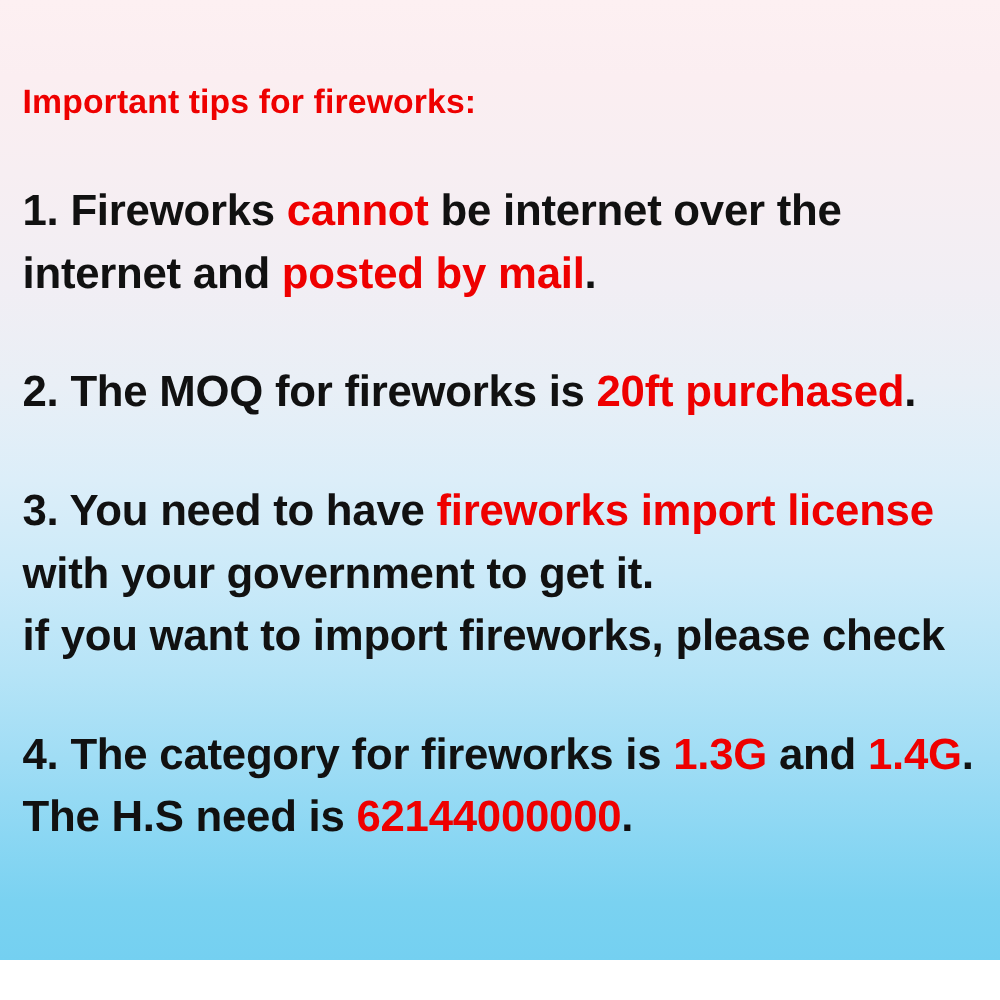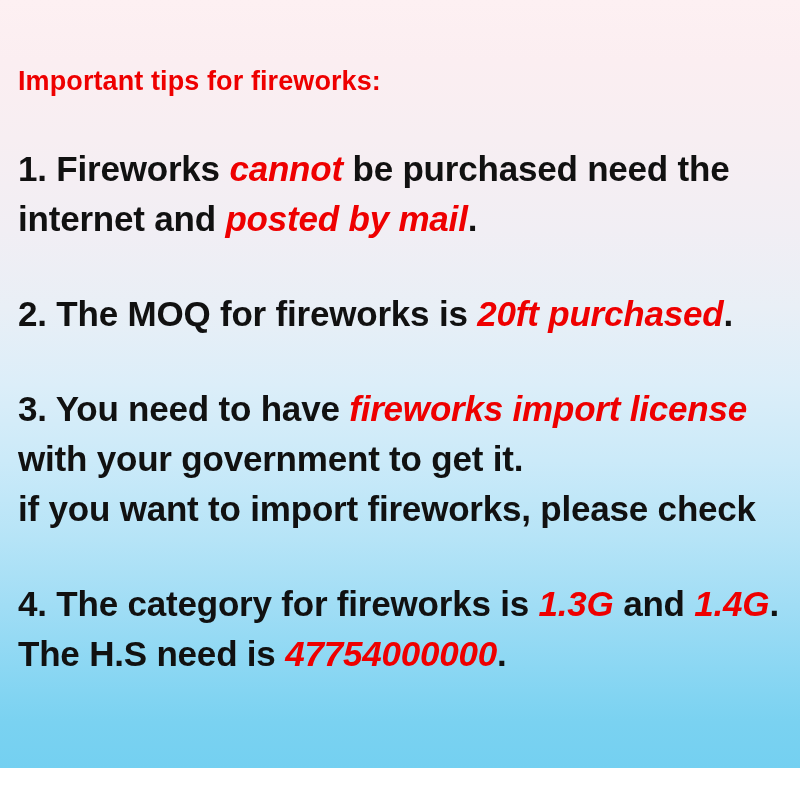--- a/index.html
+++ b/index.html
@@ -62,48 +62,47 @@
     letter-spacing: -0.2px;
     margin: 0 0 45px 0;
     white-space: nowrap;
   }
   .tip:last-child {
     margin-bottom: 0;
   }
 
   .tip .hl {
     color: #ee0000;
-    font-style: italic;
   }
 
   .line {
     display: block;
   }
 </style>
 </head>
 <body>
 
 <div id="poster">
   <div id="content">
 
     <h1 class="title">Important tips for fireworks:</h1>
 
     <div id="tips-container">
         <p class="tip">
-          <span class="line"><span>1. Fireworks </span><span class="hl">cannot</span><span> be purchased need the</span></span>
+          <span class="line"><span>1. Fireworks </span><span class="hl">cannot</span><span> be internet over the</span></span>
           <span class="line"><span>internet and </span><span class="hl">posted by mail</span><span>.</span></span>
         </p>
         <p class="tip">
           <span class="line"><span>2. The MOQ for fireworks is </span><span class="hl">20ft purchased</span><span>.</span></span>
         </p>
         <p class="tip">
           <span class="line"><span>3. You need to have </span><span class="hl">fireworks import license</span></span>
           <span class="line"><span>with your government to get it.</span></span>
           <span class="line"><span>if you want to import fireworks, please check</span></span>
         </p>
         <p class="tip">
           <span class="line"><span>4. The category for fireworks is </span><span class="hl">1.3G</span><span> and </span><span class="hl">1.4G</span><span>.</span></span>
-          <span class="line"><span>The H.S need is </span><span class="hl">47754000000</span><span>.</span></span>
+          <span class="line"><span>The H.S need is </span><span class="hl">62144000000</span><span>.</span></span>
         </p>
       </div>
 
   </div>
 </div>
 
 </body></html>

